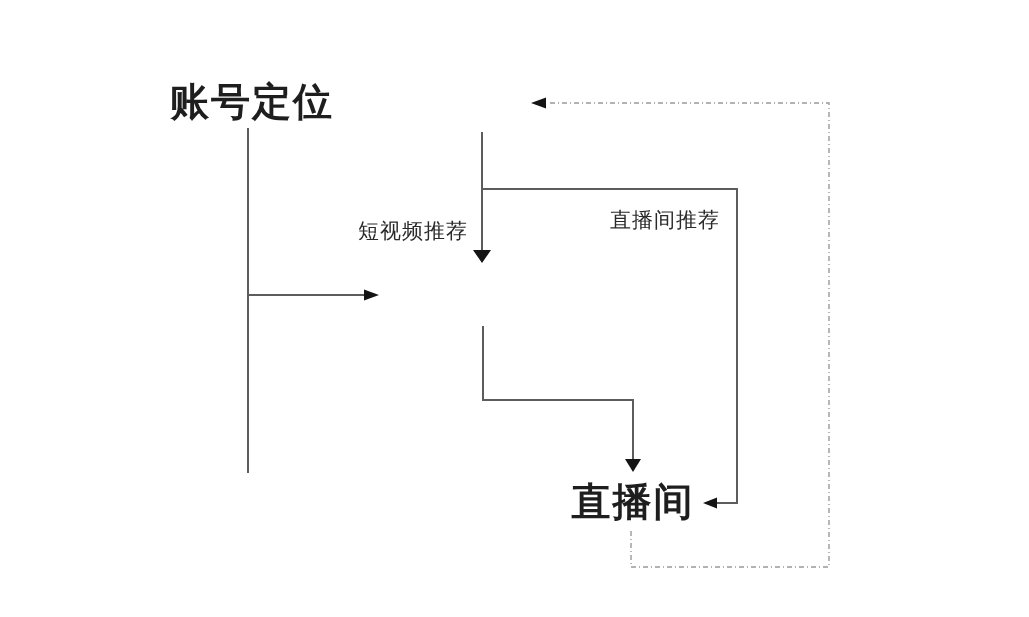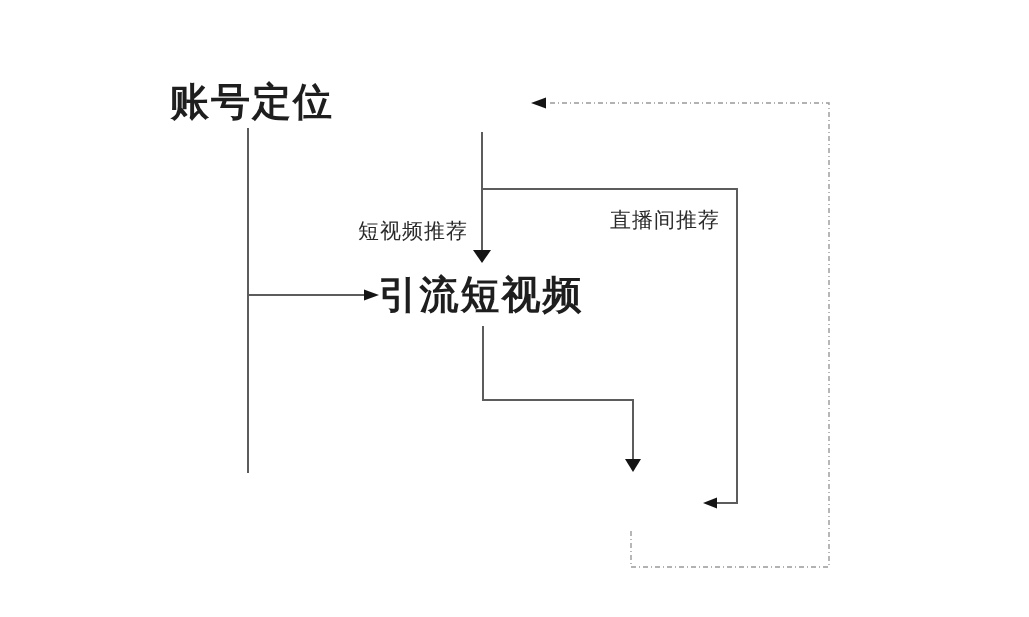--- a/index.html
+++ b/index.html
@@ -64,21 +64,21 @@
     <path d="M483 326 L483 400 L633 400 L633 459" stroke="#5c5c5c" stroke-width="2" fill="none"></path>
     <polygon points="625,459 641,459 633,472" fill="#141414"></polygon>
 
     <path d="M631 531 L631 567 L829 567 L829 103 L547 103" stroke="#999999" stroke-width="1.4" fill="none" stroke-dasharray="5 3 1 3"></path>
     <polygon points="546,97.5 546,108.5 531,103" fill="#141414"></polygon>
   </svg>
 
   <div class="node" style="left:252px; top:101px;">账号定位</div>
 
 
-  <div class="node" style="left:481px; top:294px;">引流短视频</div>
 
 
+  <div class="node" style="left:633px; top:501px;">直播间</div>
 
   <div class="edge-label" style="left:413px; top:230px;">短视频推荐</div>
 
   <div class="edge-label" style="left:665px; top:219px;">直播间推荐</div>
 
 </div>
 
 </body></html>

